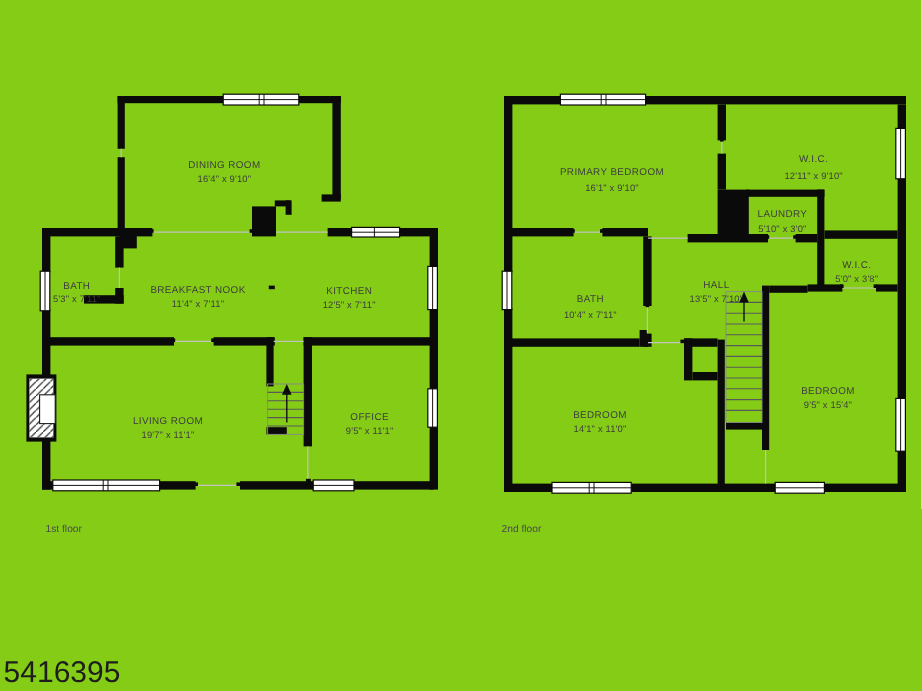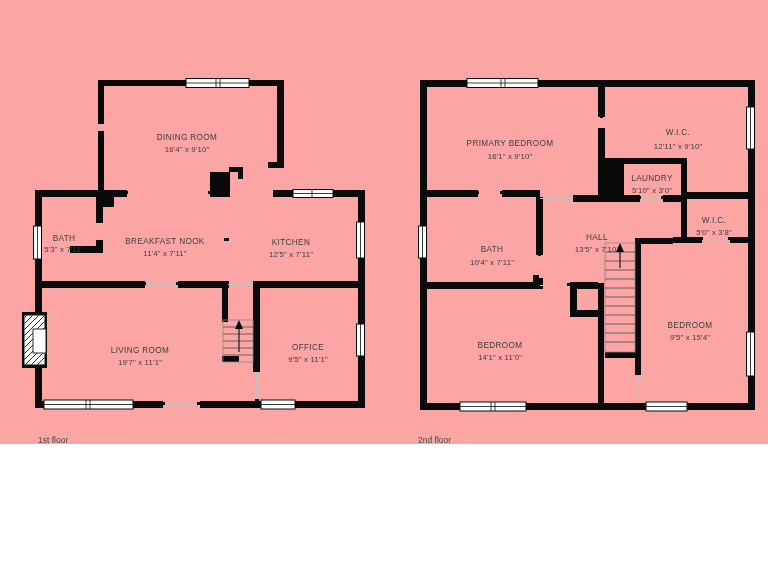--- a/index.html
+++ b/index.html
@@ -1,16 +1,16 @@
 <!DOCTYPE html>
 <html><head>
 <meta charset="utf-8">
 <style>
   html,body{margin:0;padding:0;background:#ffffff;}
-  .canvas{position:relative;width:768px;height:444px;background:#fca5a5;overflow:hidden;
+  .canvas{position:relative;width:768px;height:576px;background:#84cc16;overflow:hidden;
           font-family:"Liberation Sans",sans-serif;text-align:center;}
   svg{display:block;}
   .w{fill:#0a0a0a;}
   .win{fill:#ffffff;stroke:#0a0a0a;stroke-width:1;}
   .wl{stroke:#0a0a0a;stroke-width:.8;fill:none;}
   .o{stroke:#c2c2c2;stroke-width:1;fill:none;}
   .t{fill:#0a0a0a;}
   .stair-outline{fill:none;stroke:#8a8a8a;stroke-width:.8;}
   .stair-line{stroke:#5a5a5a;stroke-width:.9;fill:none;}
   .arrow-stem{stroke:#0a0a0a;stroke-width:1.1;fill:none;}

